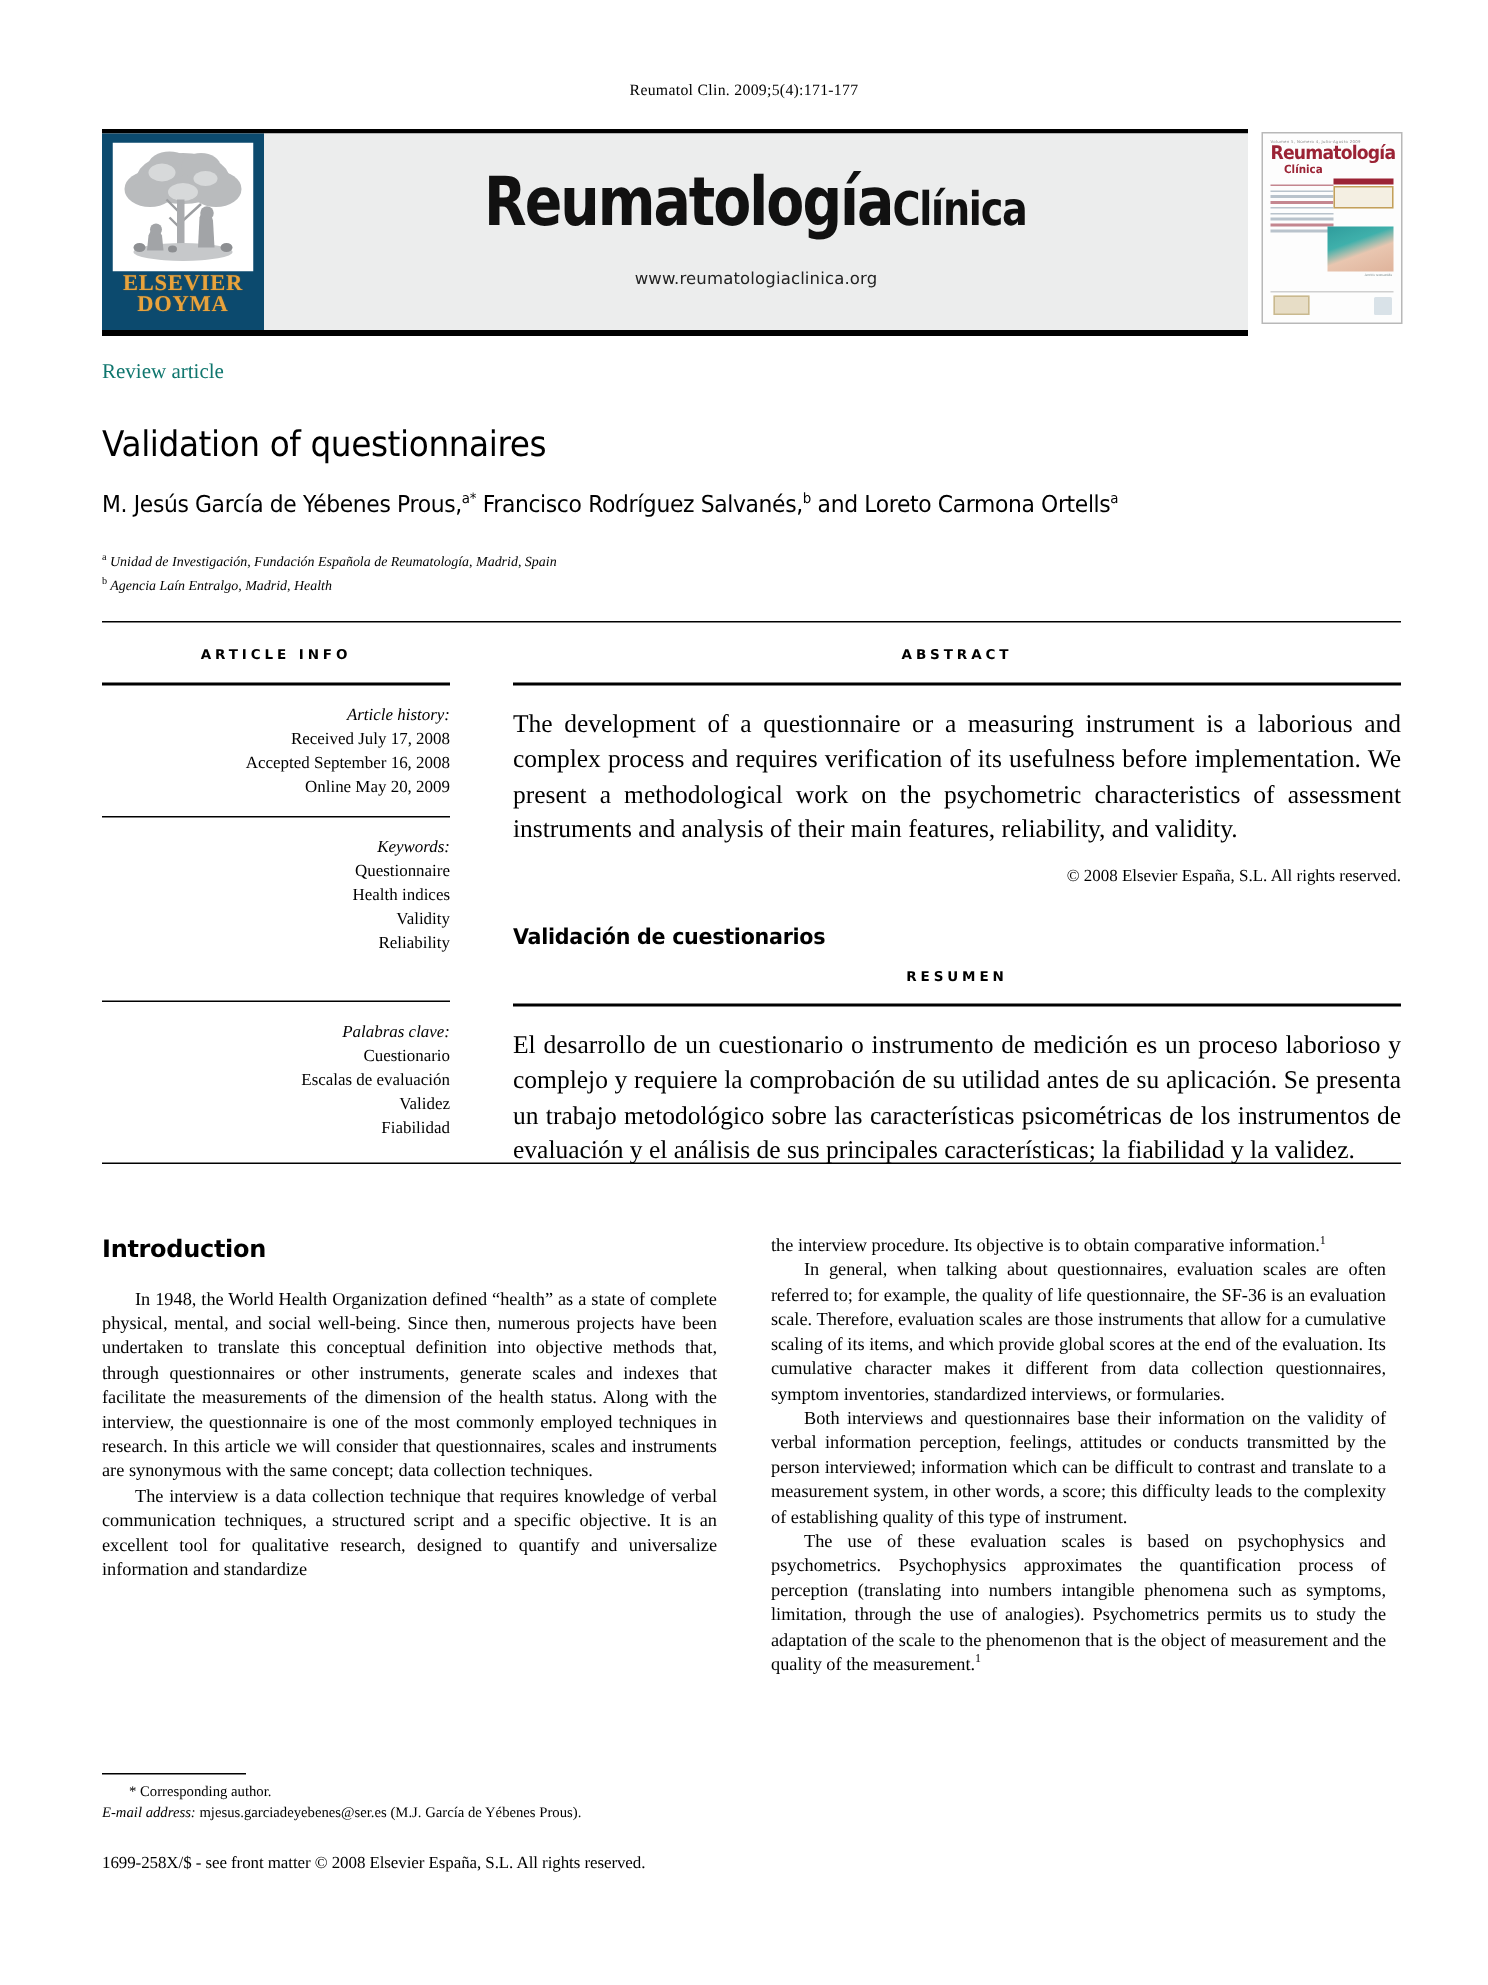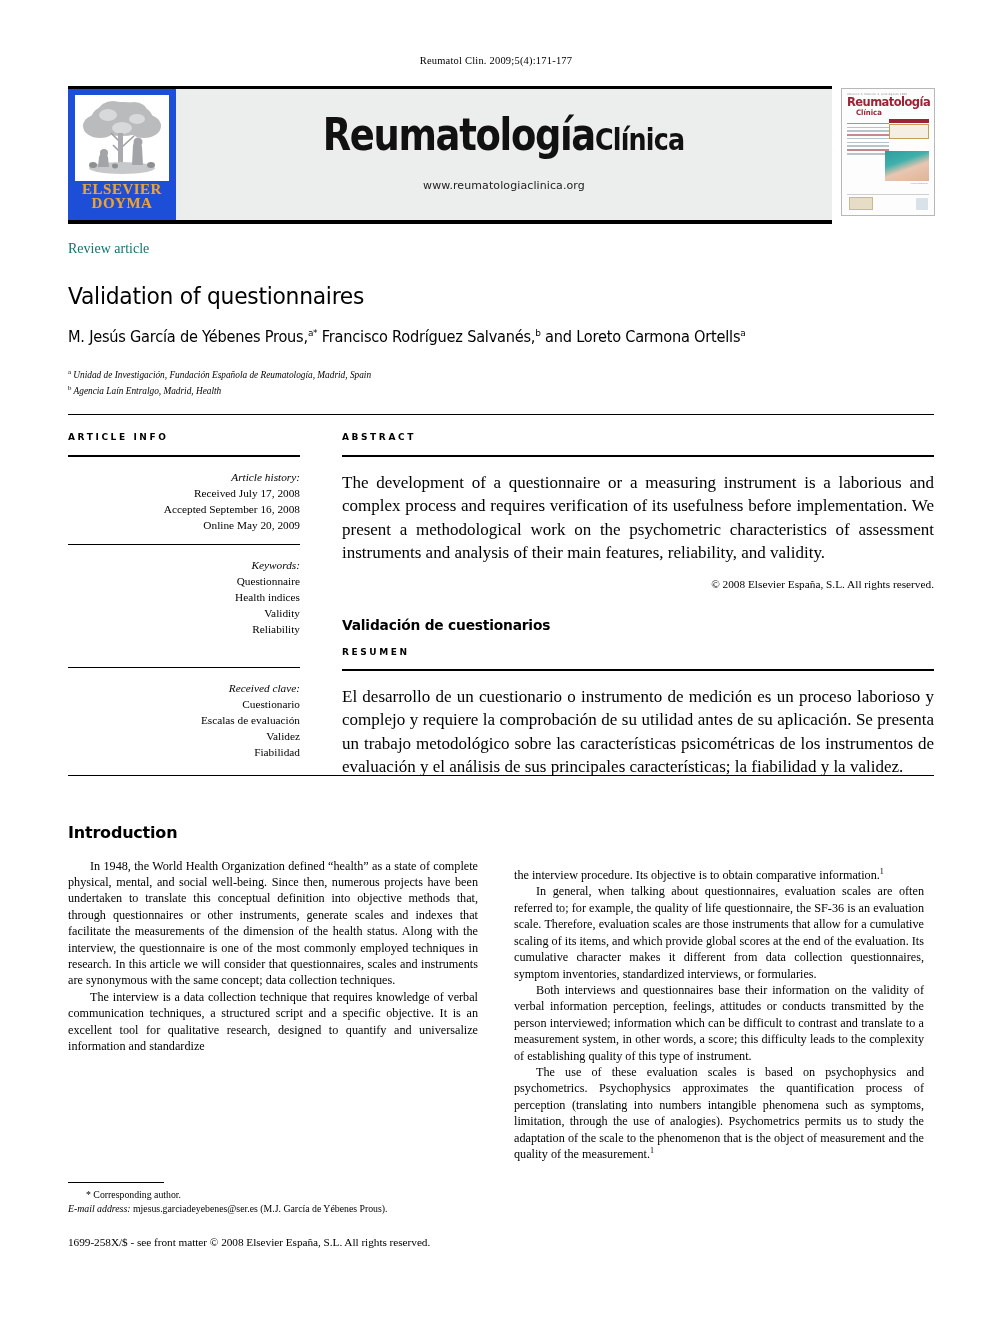--- a/index.html
+++ b/index.html
@@ -46,21 +46,21 @@
   }
   .masthead-inner {
     position: relative;
     height: 131px;
     display: flex;
     align-items: stretch;
   }
   .pub-logo {
     width: 108px;
     flex: 0 0 108px;
-    background: #1d4ed8;
+    background: #0c4a6e;
     display: flex;
     flex-direction: column;
     align-items: center;
     justify-content: flex-start;
     padding-top: 6px;
     box-sizing: border-box;
   }
   .tree-svg { display:block; }
   .pub-logo-text {
     margin-top: 1px;
@@ -260,20 +260,21 @@
     position: absolute;
     left: 342px; top: 432px;
     width: 592px;
   }
   .col-head {
     font-family: "DejaVu Sans", sans-serif;
     font-size: 9px;
     font-weight: bold;
     letter-spacing: 2.6px;
     color: #000;
+    text-align: center;
   }
   .hr-black { border-top: 2.5px solid #000; margin-top: 13px; }
 
   .meta-group { margin-top: 12px; font-size: 11.3px; line-height: 1.42; text-align: right; }
   .meta-group .lbl { font-style: italic; }
   .meta-sep { border-top: 1px solid #000; margin-top: 11px; }
 
   .abs-body {
     margin-top: 14px;
     font-size: 17px;
@@ -301,21 +302,21 @@
   
   .body-col {
     position: absolute;
     width: 410px;
     font-size: 12.2px;
     line-height: 1.345;
     text-align: justify;
     color: #000;
   }
   .body-col.left  { left: 68px;  top: 822px; }
-  .body-col.right { left: 514px; top: 867px; }
+  .body-col.right { left: 514px; top: 822px; }
   .body-head {
     font-family: "DejaVu Sans", sans-serif;
     font-size: 16px;
     font-weight: bold;
     letter-spacing: -.2px;
     margin-bottom: 14px;
   }
   .body-col p { margin: 0; text-indent: 22px; }
   .body-col p.noindent { text-indent: 0; }
   .body-col sup { font-size: 8px; }
@@ -466,21 +467,21 @@
     <div class="meta-group">
       <div class="lbl">Keywords:</div>
       <div>Questionnaire</div>
       <div>Health indices</div>
       <div>Validity</div>
       <div>Reliability</div>
     </div>
 
     <div class="meta-sep" style="margin-top:30px"></div>
     <div class="meta-group">
-      <div class="lbl">Received clave:</div>
+      <div class="lbl">Palabras clave:</div>
       <div>Cuestionario</div>
       <div>Escalas de evaluación</div>
       <div>Validez</div>
       <div>Fiabilidad</div>
     </div>
   </div>
 
   <div class="absbox">
     <div class="col-head">ABSTRACT</div>
     <div class="hr-black"></div>

